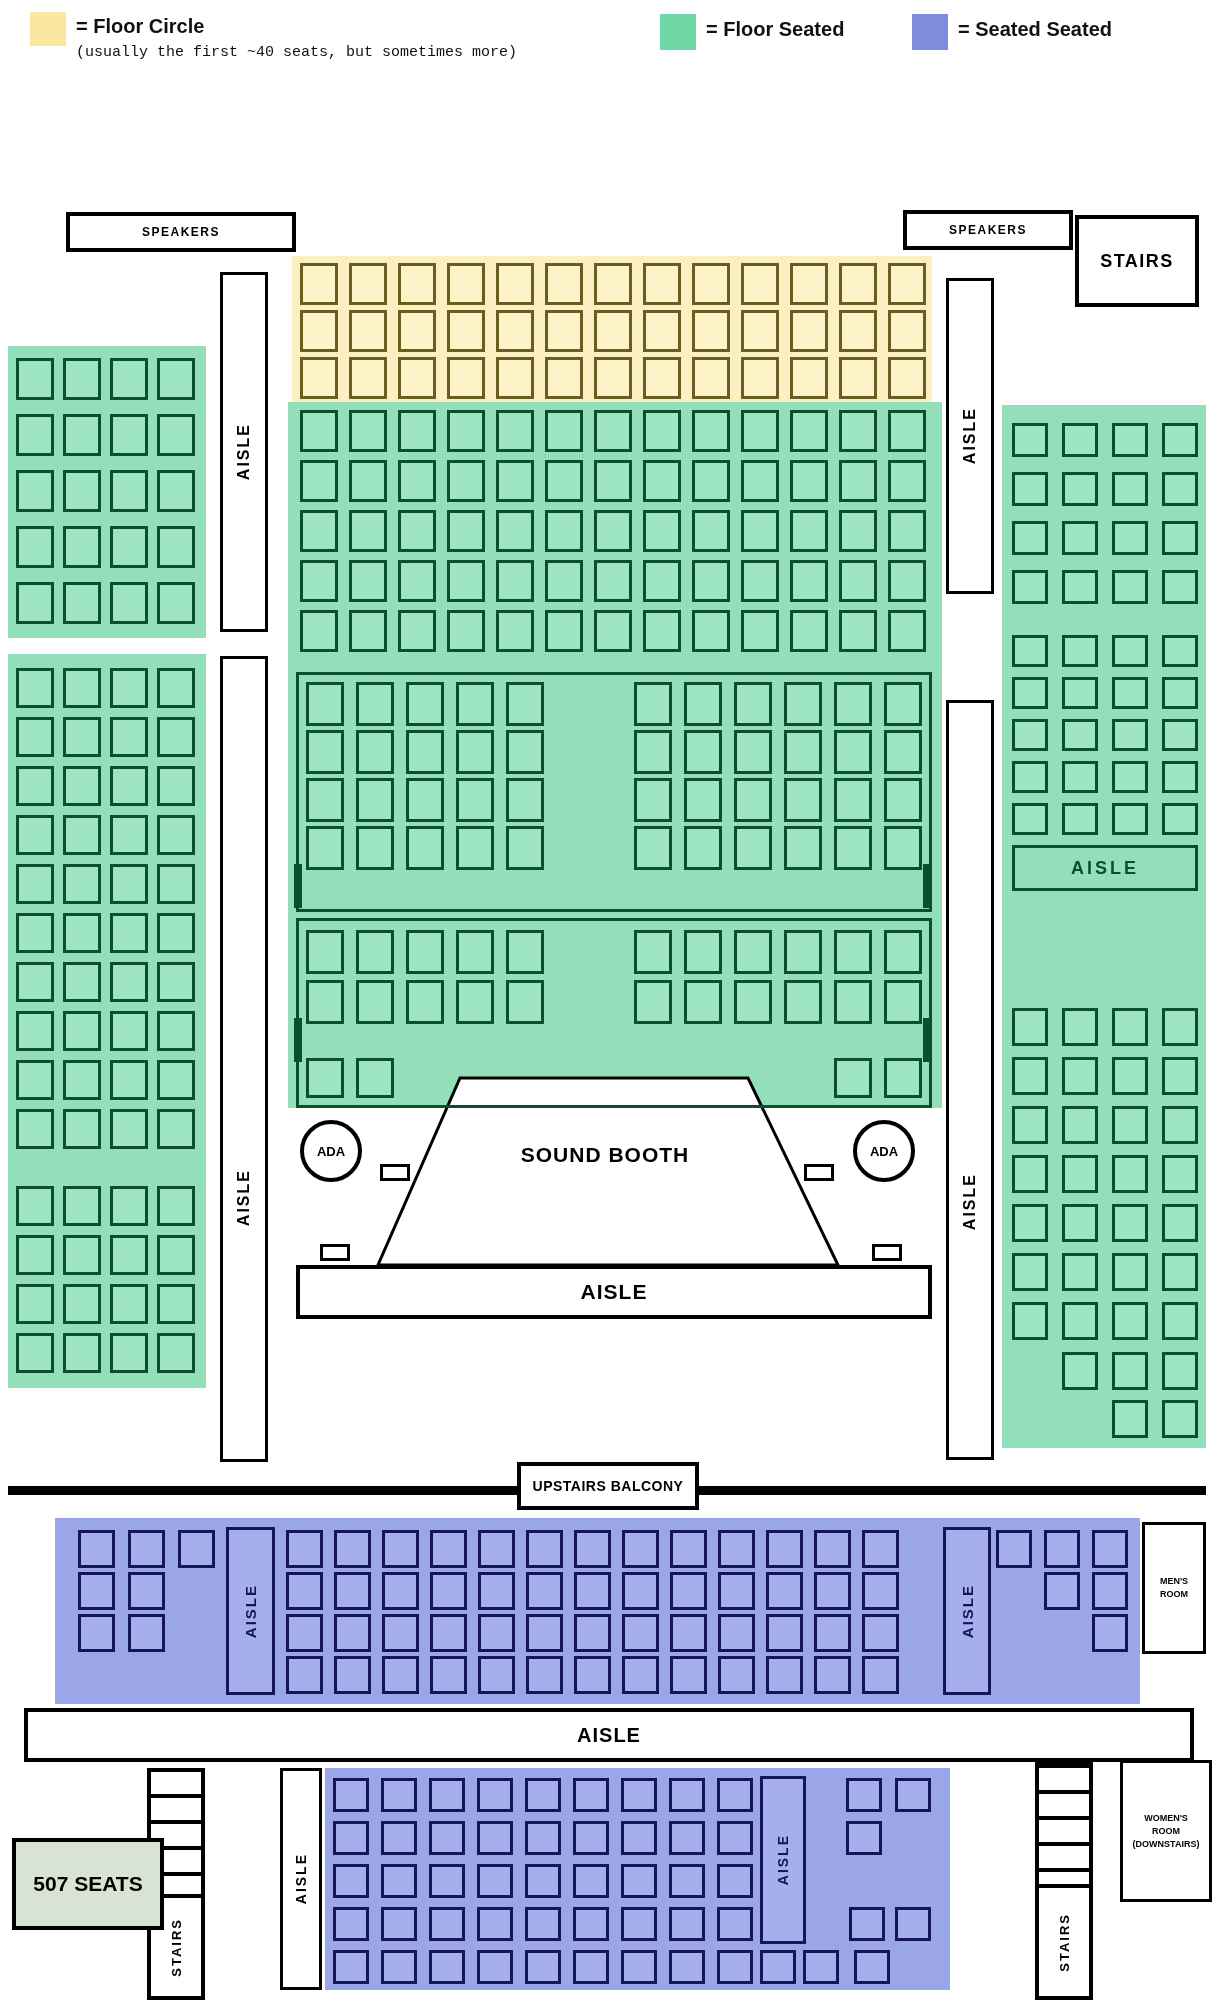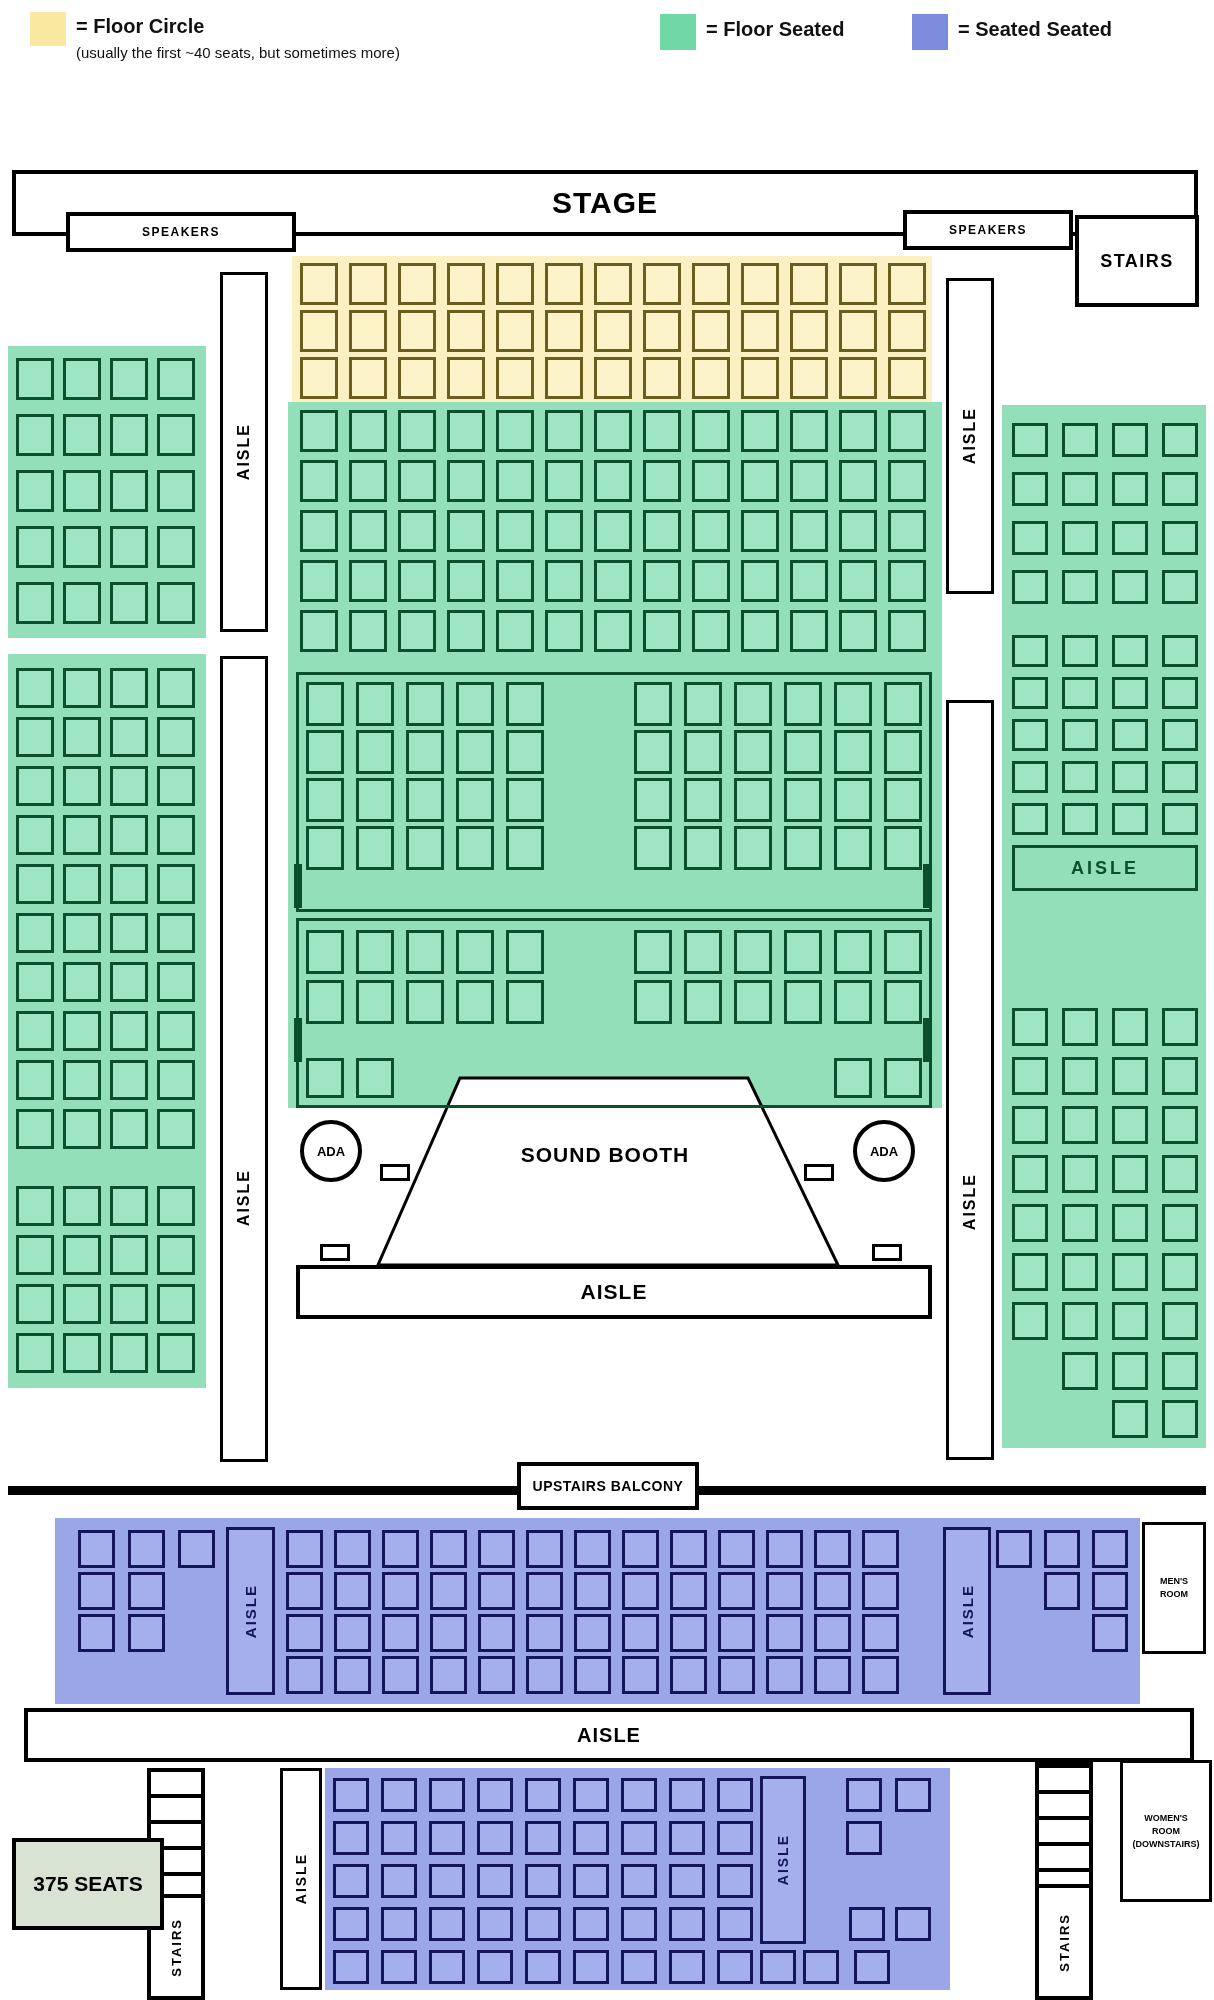--- a/index.html
+++ b/index.html
@@ -30,29 +30,28 @@
   svg{display:block;}
 </style>
 </head>
 <body>
 
 <div id="canvas">
 
   <div class="abs" style="left:0;top:0;width:1214px;height:80px;">
     <div class="abs" style="left:30px;top:12px;width:36px;height:34px;background:#fae7a0;"></div>
     <div class="abs legend-label" style="left:76px;top:15px;">= Floor Circle</div>
-    <div class="abs legend-note" style="left:76px;top:44px;">(usually the first ~40 seats, but sometimes more)</div>
+    <div class="abs legend-note" style="left:76px;top:44px;font-family:Liberation Mono, monospace;">(usually the first ~40 seats, but sometimes more)</div>
     <div class="abs" style="left:660px;top:14px;width:36px;height:36px;background:#70d8a5;"></div>
     <div class="abs legend-label" style="left:706px;top:18px;">= Floor Seated</div>
     <div class="abs" style="left:912px;top:14px;width:36px;height:36px;background:#7e8cdd;"></div>
     <div class="abs legend-label" style="left:958px;top:18px;">= Seated Seated</div>
   </div>
 
 
-  <div class="abs box cen b" style="left:12px;top:170px;width:1186px;height:66px;font-size:30px;letter-spacing:1px;">STAGE</div>
   <div class="abs box cen b" style="left:66px;top:212px;width:230px;height:40px;font-size:12px;letter-spacing:1.5px;z-index:3;">SPEAKERS</div>
   <div class="abs box cen b" style="left:903px;top:210px;width:170px;height:40px;font-size:12px;letter-spacing:1.5px;z-index:3;">SPEAKERS</div>
   <div class="abs box b" style="left:1075px;top:215px;width:124px;height:92px;font-size:18px;letter-spacing:1.5px;display:flex;justify-content:center;align-items:center;z-index:2;">
     <span>STAIRS</span>
   </div>
 
   <div class="bg bg-gold" style="left:292px;top:256px;width:640px;height:146px;"></div>
   <div class="bg bg-green" style="left:288px;top:402px;width:654px;height:706px;z-index:1;"></div>
   <div class="bg bg-green" style="left:8px;top:346px;width:198px;height:292px;"></div>
   <div class="bg bg-green" style="left:8px;top:654px;width:198px;height:734px;"></div>
@@ -136,21 +135,21 @@
   </div>
 
   <div class="abs box3 cen" style="left:1120px;top:1760px;width:92px;height:142px;">
     <div class="b" style="font-size:9px;line-height:13px;">
       <div>WOMEN'S</div>
       <div>ROOM</div>
       <div>(DOWNSTAIRS)</div>
     </div>
   </div>
 
-  <div class="abs bg-sage cen b" style="left:12px;top:1838px;width:152px;height:92px;border:4px solid #000;font-size:21px;">375 SEATS</div>
+  <div class="abs bg-sage cen b" style="left:12px;top:1838px;width:152px;height:92px;border:4px solid #000;font-size:21px;">507 SEATS</div>
 
 <div class="seat gold" style="left: 300px; top: 263px; width: 38px; height: 42px; z-index: 3;"></div>
     <div class="seat gold" style="left: 349px; top: 263px; width: 38px; height: 42px; z-index: 3;"></div>
     <div class="seat gold" style="left: 398px; top: 263px; width: 38px; height: 42px; z-index: 3;"></div>
     <div class="seat gold" style="left: 447px; top: 263px; width: 38px; height: 42px; z-index: 3;"></div>
     <div class="seat gold" style="left: 496px; top: 263px; width: 38px; height: 42px; z-index: 3;"></div>
     <div class="seat gold" style="left: 545px; top: 263px; width: 38px; height: 42px; z-index: 3;"></div>
     <div class="seat gold" style="left: 594px; top: 263px; width: 38px; height: 42px; z-index: 3;"></div>
     <div class="seat gold" style="left: 643px; top: 263px; width: 38px; height: 42px; z-index: 3;"></div>
     <div class="seat gold" style="left: 692px; top: 263px; width: 38px; height: 42px; z-index: 3;"></div>

